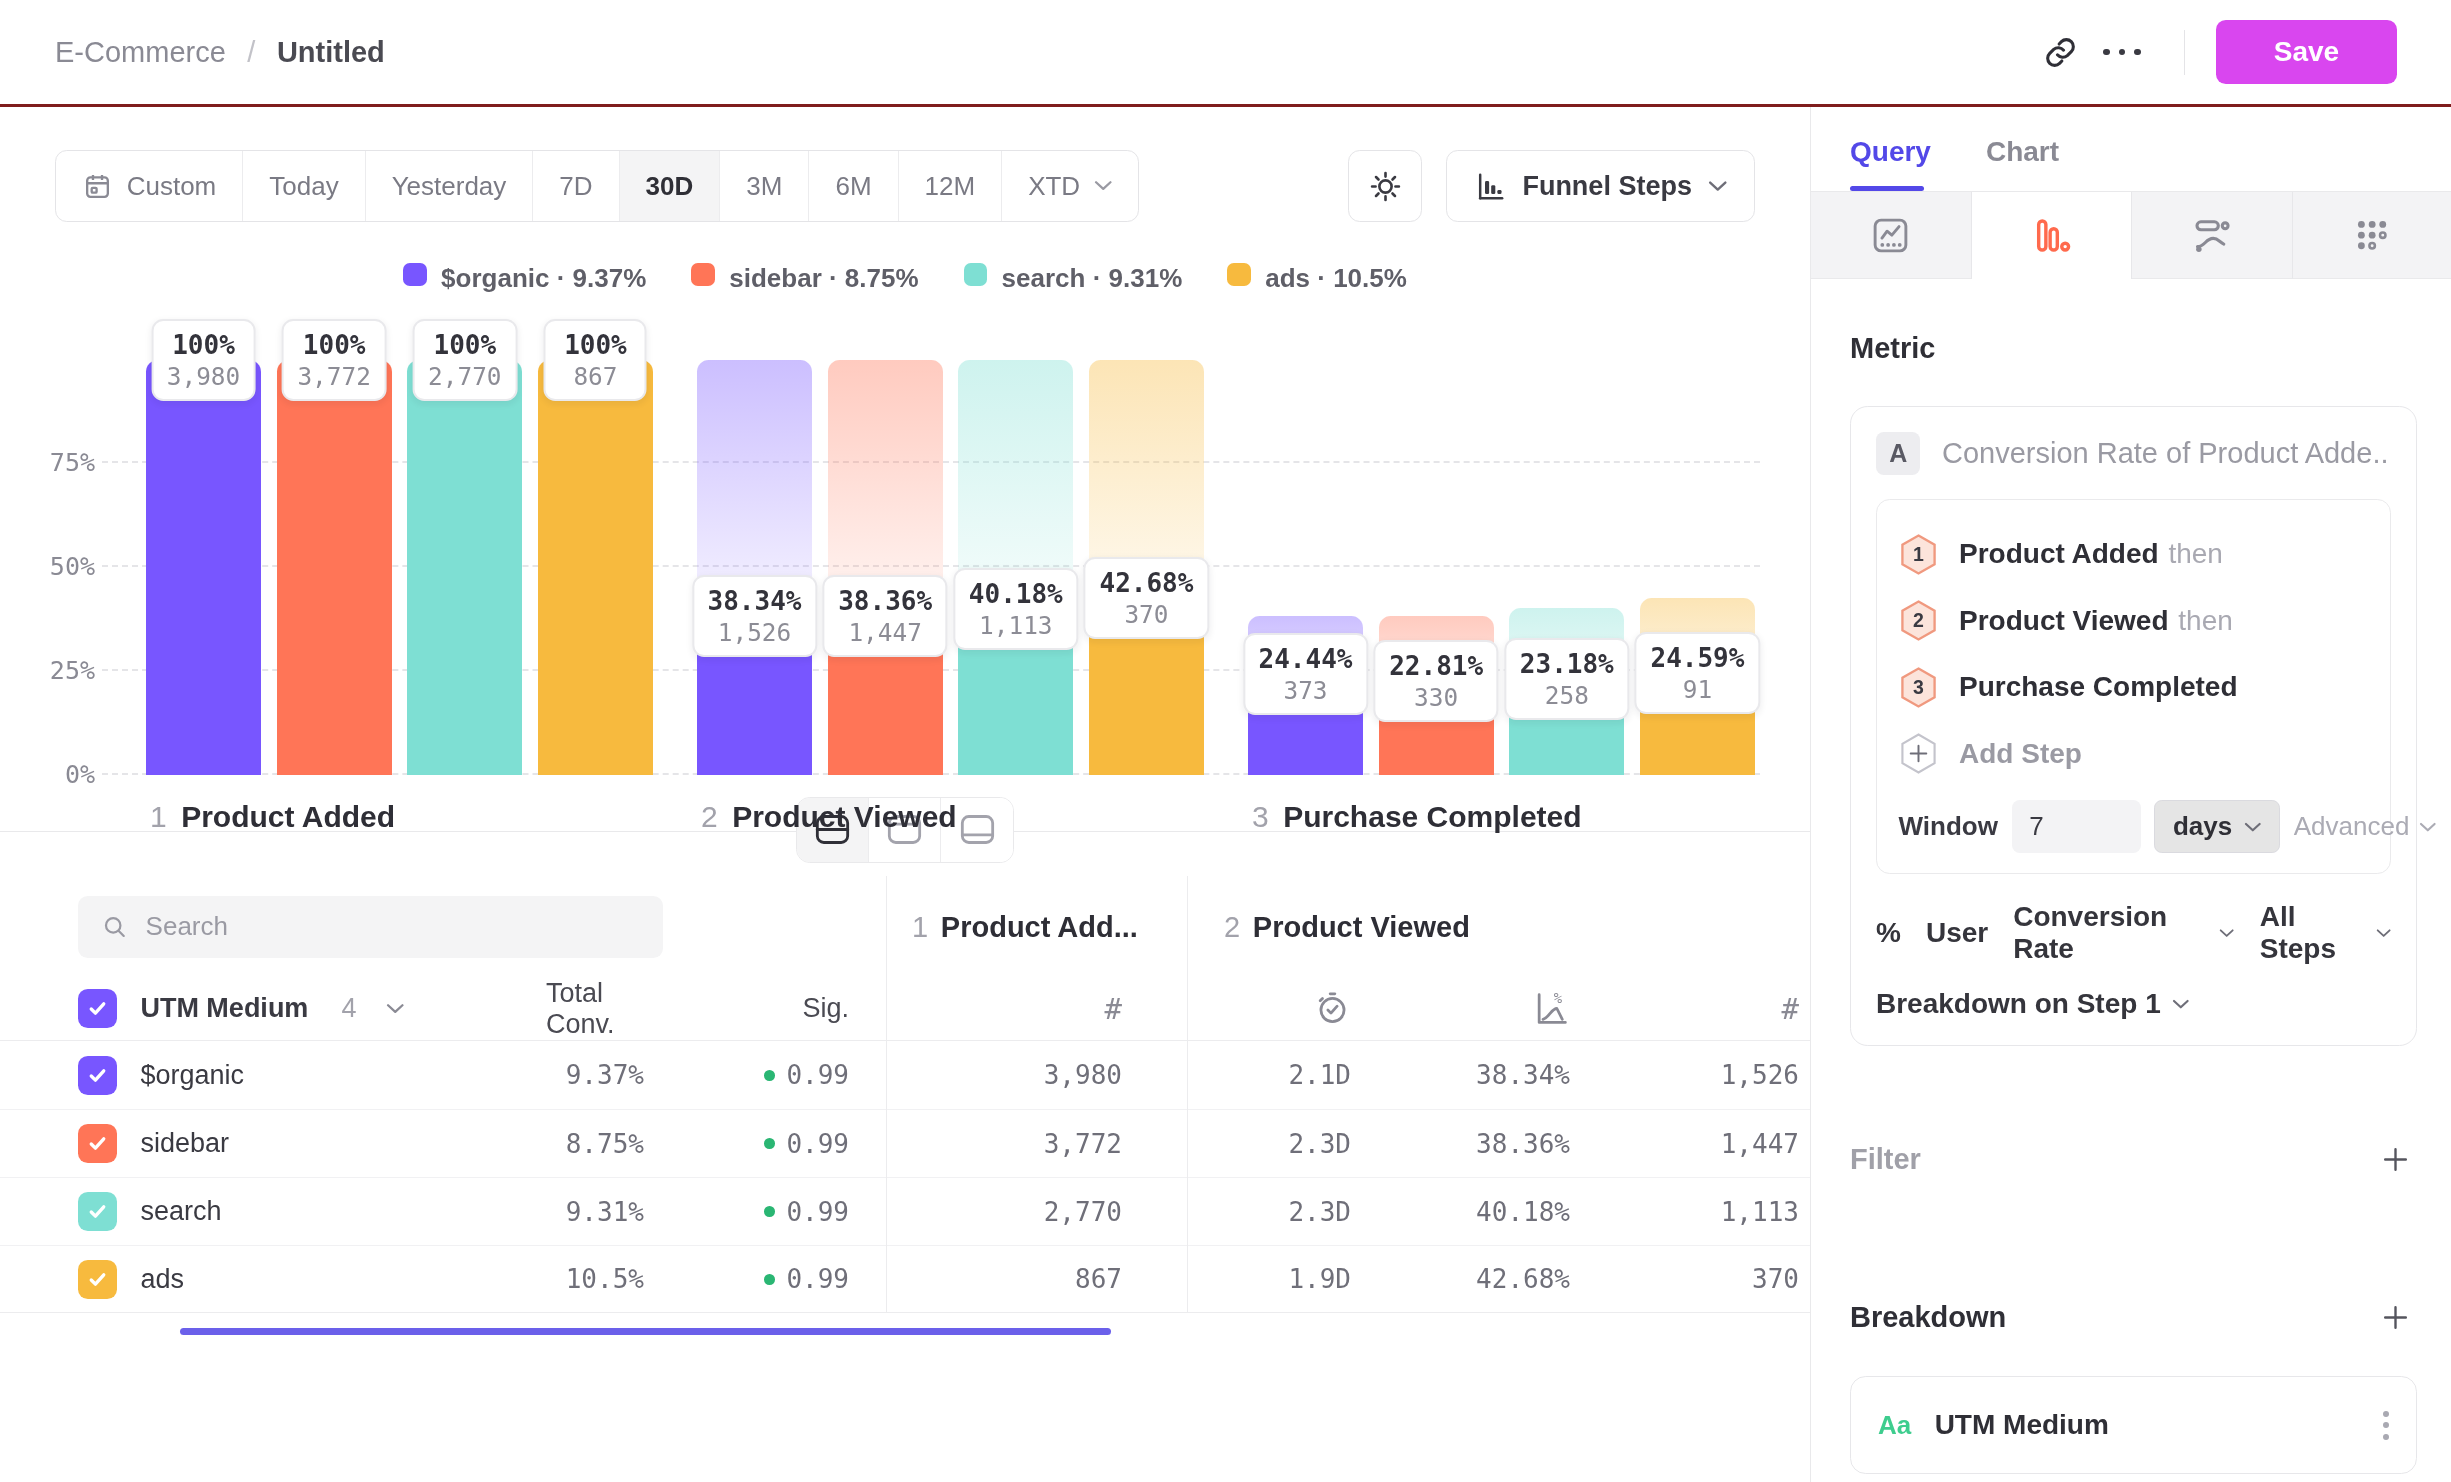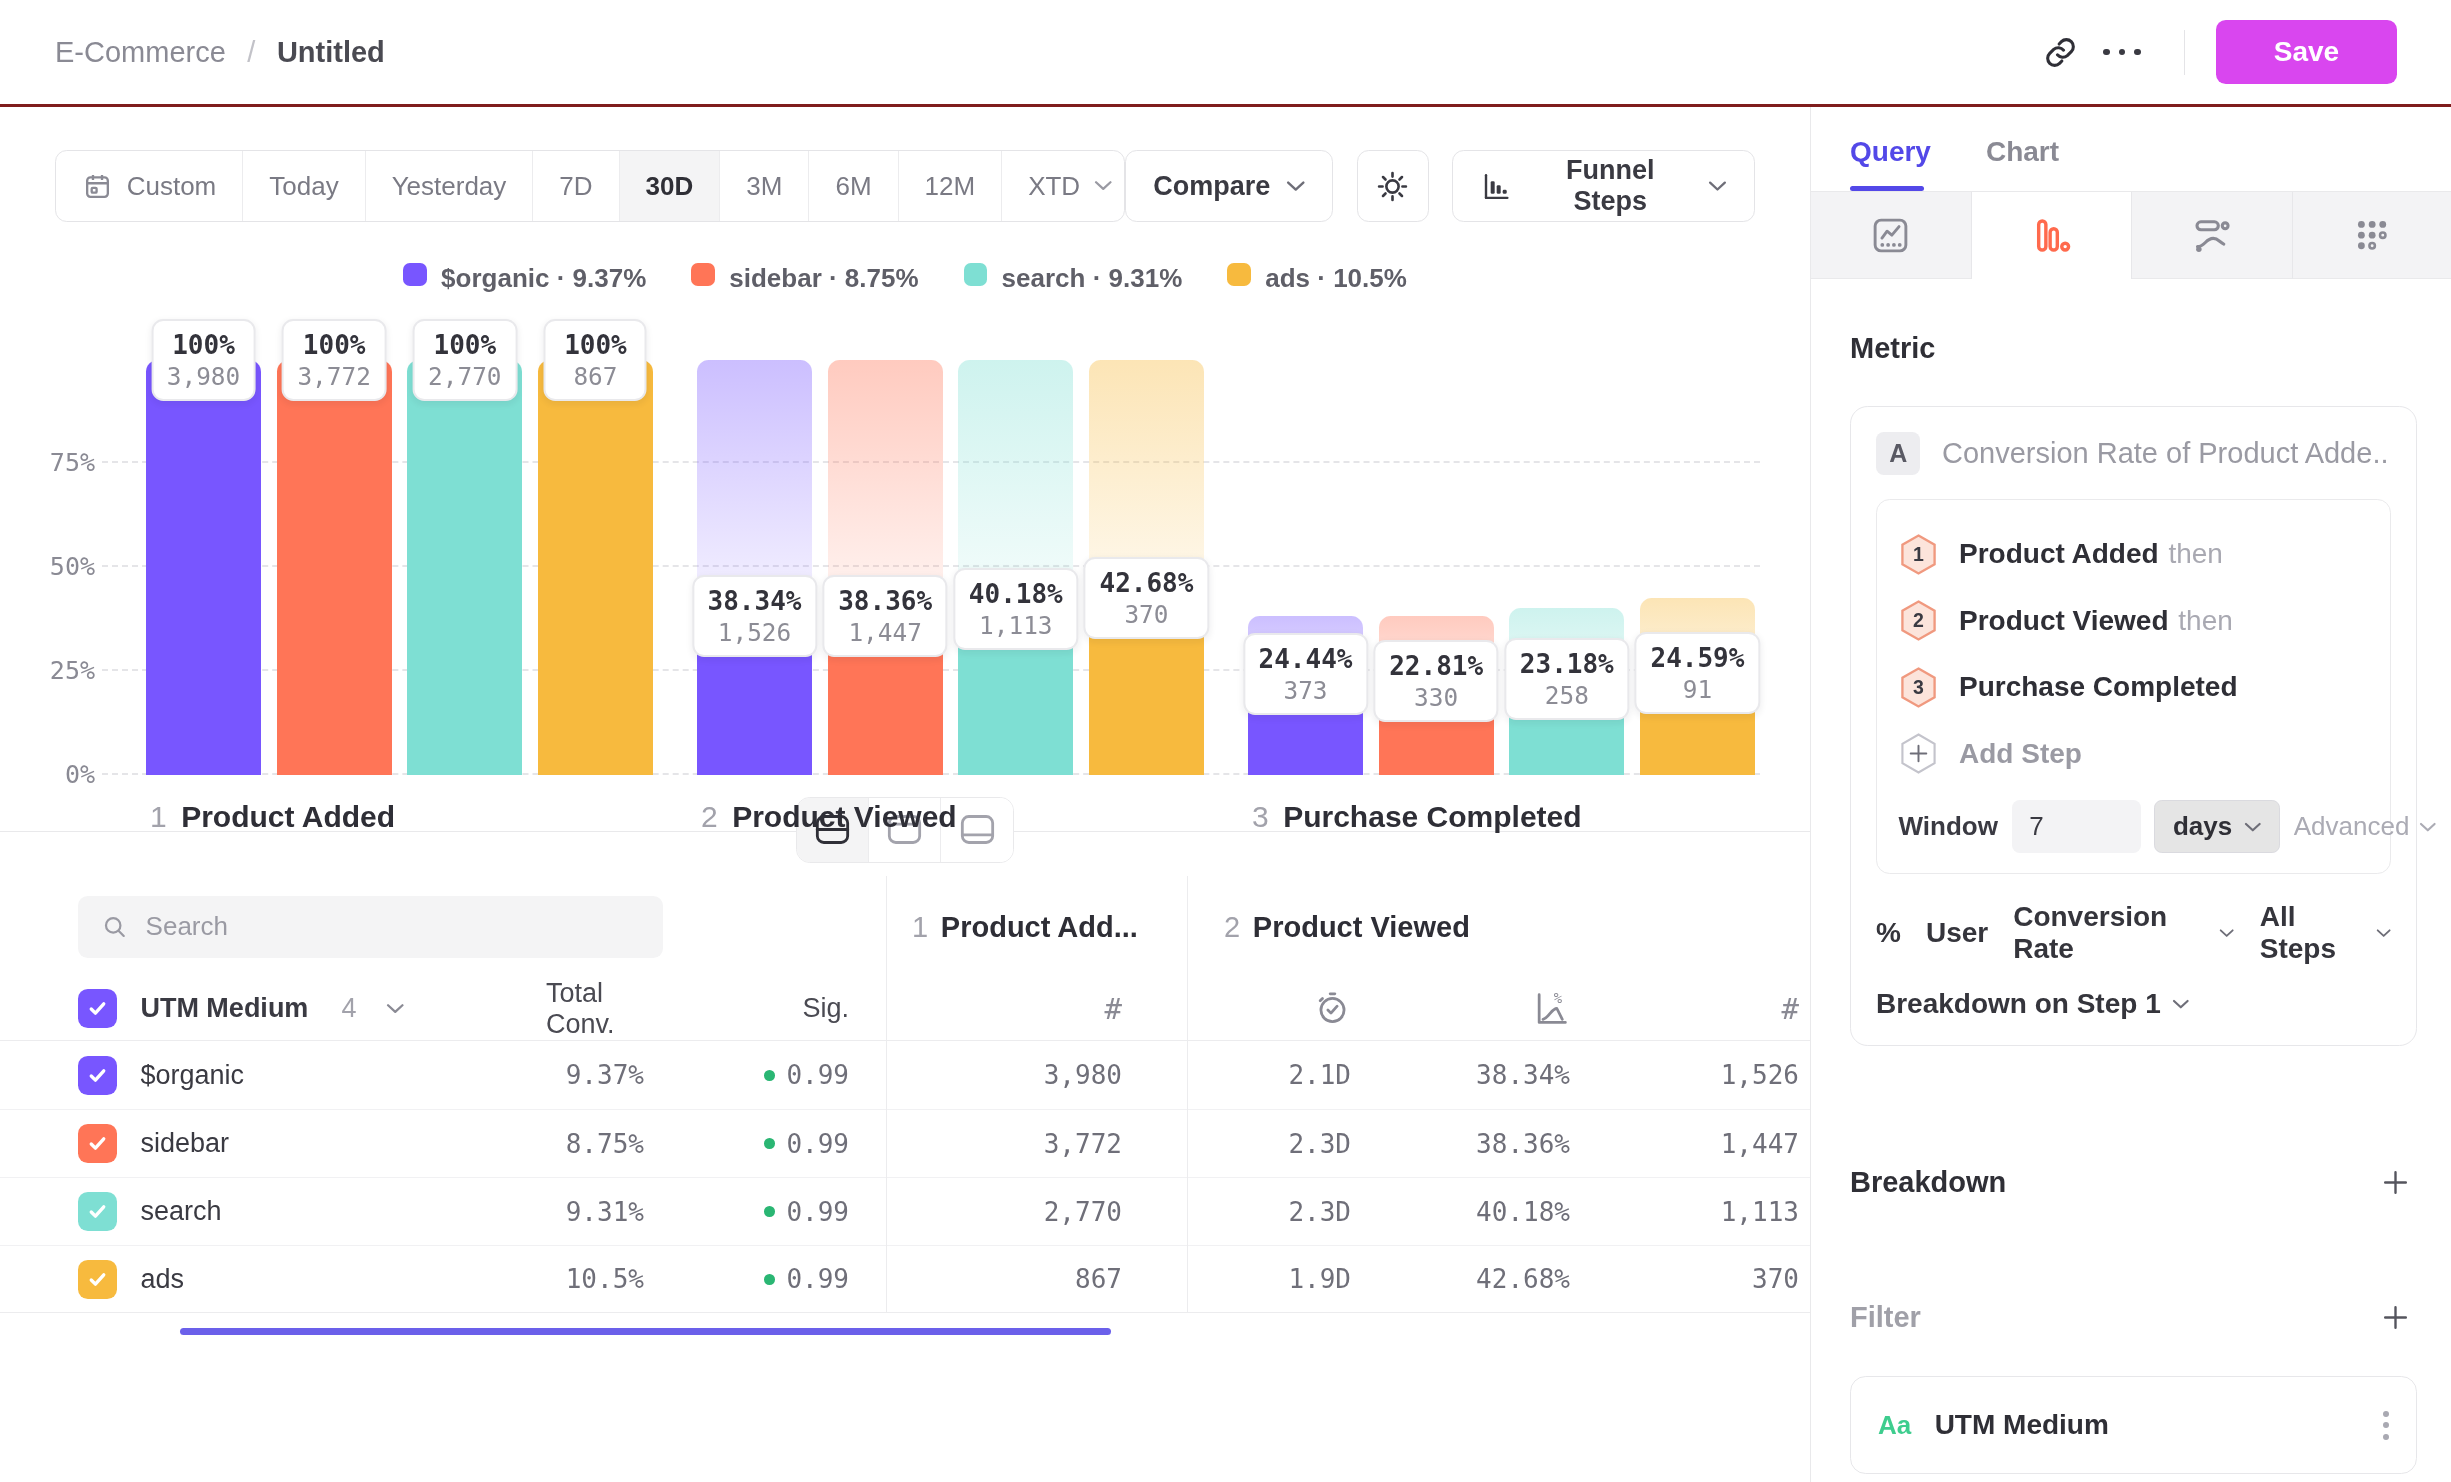--- a/index.html
+++ b/index.html
@@ -227,26 +227,20 @@
               <span>12M</span>
             </div>
             <div class="seg-item">
               <span>XTD</span>
               <svg width="18.5" height="11.7" viewBox="0 0 18 11" fill="none">
                 <path d="M2 2l7 6.5L16 2" stroke="#9A9AA3" stroke-width="2.2" stroke-linecap="round" stroke-linejoin="round"></path>
               </svg>
             </div>
           </div>
         <div class="toolbar-right">
-          <button class="tool-btn">
-            <span>Compare</span>
-            <svg width="19.5" height="12.7" viewBox="0 0 18 11" fill="none">
-                <path d="M2 2l7 6.5L16 2" stroke="#6E6E78" stroke-width="2.2" stroke-linecap="round" stroke-linejoin="round"></path>
-              </svg>
-          </button>
           <button class="tool-btn square">
             <svg width="35" height="35" viewBox="0 0 24 24" fill="none" stroke="#3A3A42" stroke-width="1.8">
               <circle cx="12" cy="12" r="4.2"></circle>
               <g stroke-linecap="round">
                   <path d="M12 2.8v2.4M12 18.8v2.4M2.8 12h2.4M18.8 12h2.4M5.5 5.5l1.7 1.7M16.8 16.8l1.7 1.7M18.5 5.5l-1.7 1.7M7.2 16.8l-1.7 1.7"></path>
                 </g>
             </svg>
           </button>
           <button class="tool-btn">
             <svg width="33" height="33" viewBox="0 0 24 24" fill="none" stroke="#3A3A42" stroke-width="1.8" stroke-linecap="round">
@@ -737,31 +731,31 @@
           </div>
 
           <div class="bko-row">
             <span>Breakdown on Step 1</span>
             <svg width="17.6" height="10.7" viewBox="0 0 18 11" fill="none">
                 <path d="M2 2l7 6.5L16 2" stroke="#6E6E78" stroke-width="2.2" stroke-linecap="round" stroke-linejoin="round"></path>
               </svg>
           </div>
         </div>
 
-        <div class="section-row breakdown-row">
-          <span class="rp-h">Breakdown</span>
+        <div class="section-row filter-row">
+          <span class="filter-label">Filter</span>
           <span class="plus-btn">
             <svg width="31" height="31" viewBox="0 0 30 30" fill="none">
                 <path d="M15 5v20M5 15h20" stroke="#55555E" stroke-width="2.3" stroke-linecap="round"></path>
               </svg>
           </span>
         </div>
 
-        <div class="section-row filter-row">
-          <span class="filter-label">Filter</span>
+        <div class="section-row breakdown-row">
+          <span class="rp-h">Breakdown</span>
           <span class="plus-btn">
             <svg width="31" height="31" viewBox="0 0 30 30" fill="none">
                 <path d="M15 5v20M5 15h20" stroke="#55555E" stroke-width="2.3" stroke-linecap="round"></path>
               </svg>
           </span>
         </div>
 
         <div id="bkItems">
             <div class="bk-card">
               <span class="aa-badge">Aa</span>

